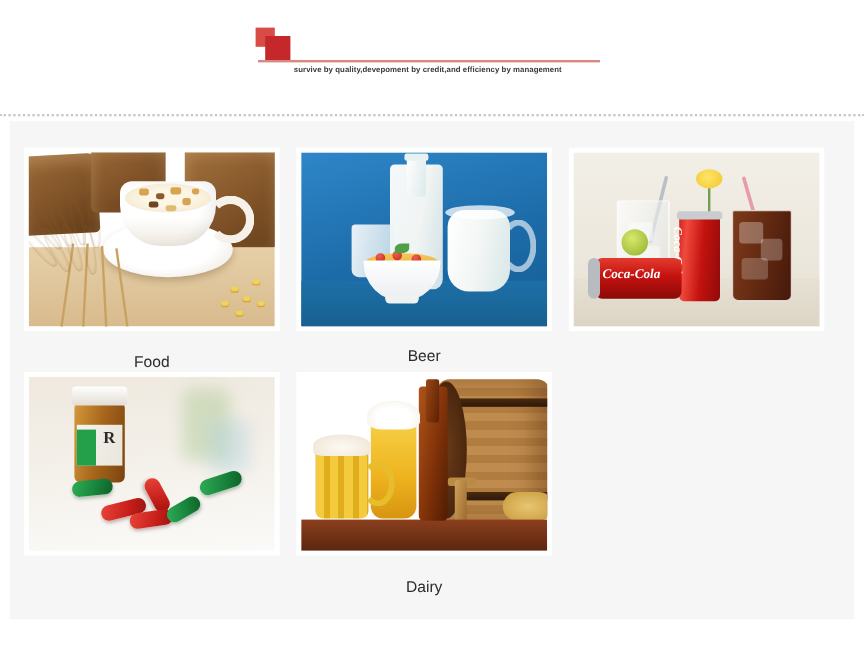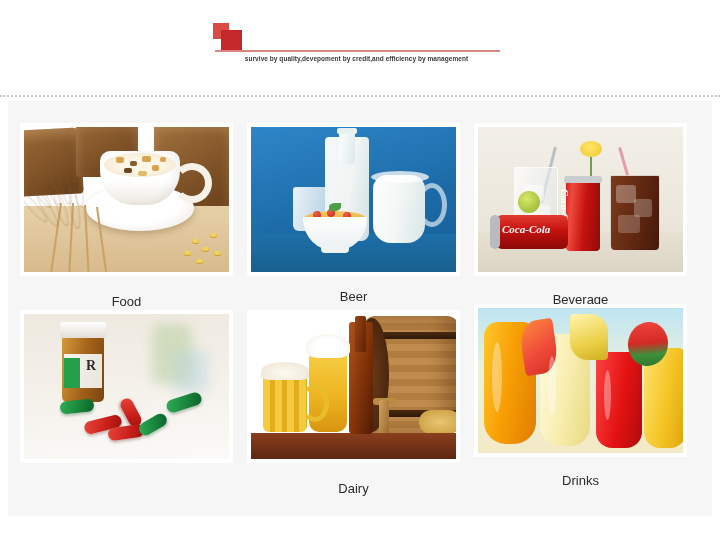--- a/index.html
+++ b/index.html
@@ -612,21 +612,20 @@
             <div class="ice" style="left:140px; top:88px; width:22px; height:18px; background:rgba(255,255,255,.22);"></div>
             <div class="can can-standing"></div>
             <div class="can-lip"></div>
             <div class="coke-script coke-v">Coca-Cola</div>
             <div class="can can-lying"></div>
             <div class="can-end"></div>
             <div class="coke-script coke-h">Coca-Cola</div>
           </div>
         </div>
       </div>
-      <div class="caption cap-pad-c">Beverage</div>
     </div>
 
     <div class="card card-col-0 card-row-1">
       <div class="thumb">
         <div class="thumb-inner">
           <div class="art">
             <div class="pharm-bg"></div>
             <div class="pharm-blur-a"></div>
             <div class="pharm-blur-b"></div>
             <div class="pill-bottle"></div>
@@ -664,35 +663,15 @@
             <div class="beer-foam"></div>
             <div class="beer-mug"></div>
             <div class="mug-handle"></div>
             <div class="mug-foam"></div>
           </div>
         </div>
       </div>
       <div class="caption cap-pad-a">Dairy</div>
     </div>
 
-    <div class="card card-col-2 card-row-1" style="top:203px;">
-      <div class="thumb">
-        <div class="thumb-inner">
-          <div class="art">
-            <div class="drinks-bg"></div>
-            <div class="juice juice-orange"></div>
-            <div class="juice juice-cream"></div>
-            <div class="juice juice-red"></div>
-            <div class="juice juice-yellow"></div>
-            <div class="mango-slice"></div>
-            <div class="pineapple-wedge"></div>
-            <div class="watermelon"></div>
-            <div class="drink-gloss" style="left:14px; top:34px; width:10px; height:70px;"></div>
-            <div class="drink-gloss" style="left:70px; top:48px; width:8px; height:60px;"></div>
-            <div class="drink-gloss" style="left:126px; top:62px; width:7px; height:50px;"></div>
-          </div>
-        </div>
-      </div>
-      <div class="caption cap-pad-c">Drinks</div>
-    </div>
 
   </div>
 </div>
 
 </body></html>

